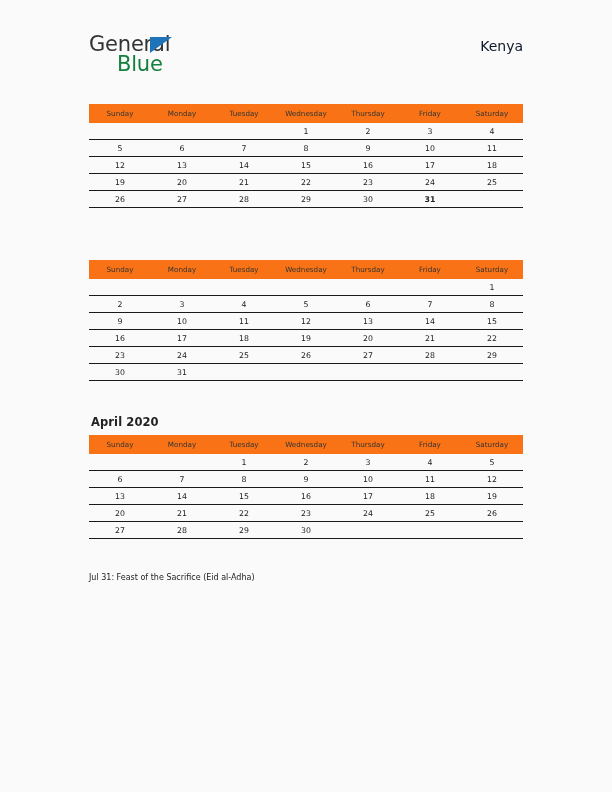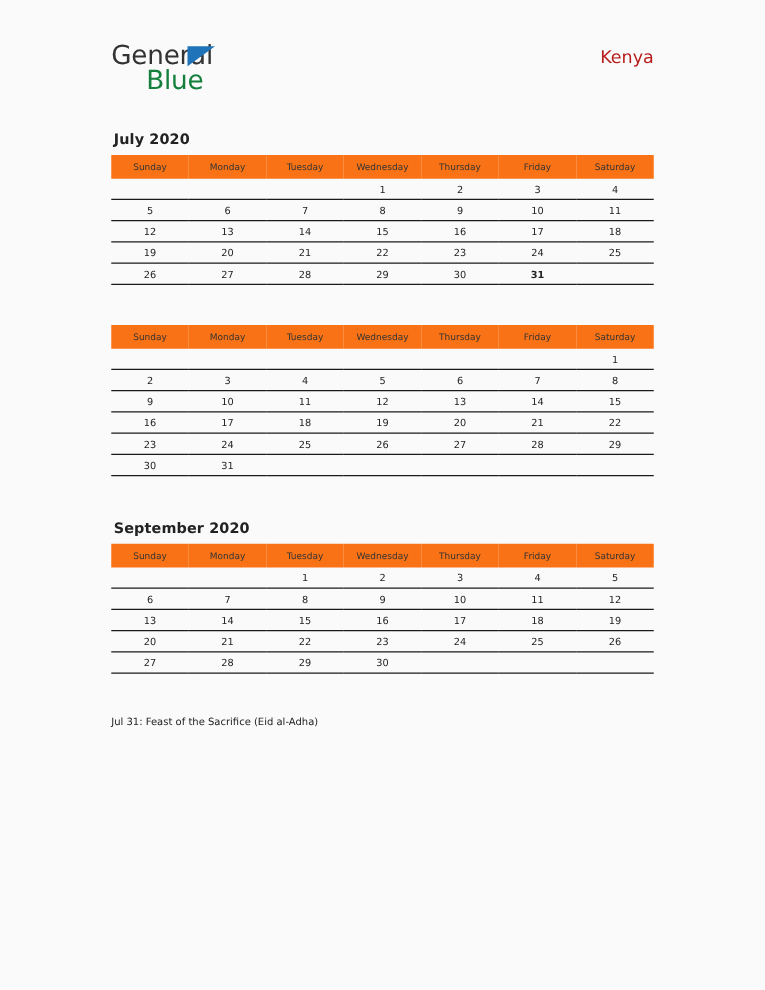--- a/index.html
+++ b/index.html
@@ -72,21 +72,21 @@
   }
   .quarter-title {
     font-size: 22px;
     color: #2b2b2b;
     line-height: 26px;
     white-space: nowrap;
     font-family: "DejaVu Sans", sans-serif;
   }
   .country-title {
     font-size: 14px;
-    color: #b91c1c;
+    color: #0f172a;
     line-height: 20px;
     margin-top: 4px;
     white-space: nowrap;
     font-family: "DejaVu Sans", sans-serif;
   }
 
   
   .month-block {
     position: absolute;
     left: 89px;
@@ -159,21 +159,20 @@
     </div>
 
     <div class="title-block">
       <div class="country-title">Kenya</div>
     </div>
 
   </div>
 
   <div id="months-host">
       <div class="month-block" style="top: 104px;">
-        <div class="month-title">July 2020</div>
         <table class="cal">
           <thead>
             <tr>
               <th>Sunday</th>
               <th>Monday</th>
               <th>Tuesday</th>
               <th>Wednesday</th>
               <th>Thursday</th>
               <th>Friday</th>
               <th>Saturday</th>
@@ -293,21 +292,21 @@
               <td class="empty">&nbsp;</td>
               <td class="empty">&nbsp;</td>
               <td class="empty">&nbsp;</td>
               <td class="empty">&nbsp;</td>
               <td class="empty">&nbsp;</td>
             </tr>
           </tbody>
         </table>
       </div>
       <div class="month-block" style="top: 415px;">
-        <div class="month-title">September 2020</div>
+        <div class="month-title">April 2020</div>
         <table class="cal">
           <thead>
             <tr>
               <th>Sunday</th>
               <th>Monday</th>
               <th>Tuesday</th>
               <th>Wednesday</th>
               <th>Thursday</th>
               <th>Friday</th>
               <th>Saturday</th>

